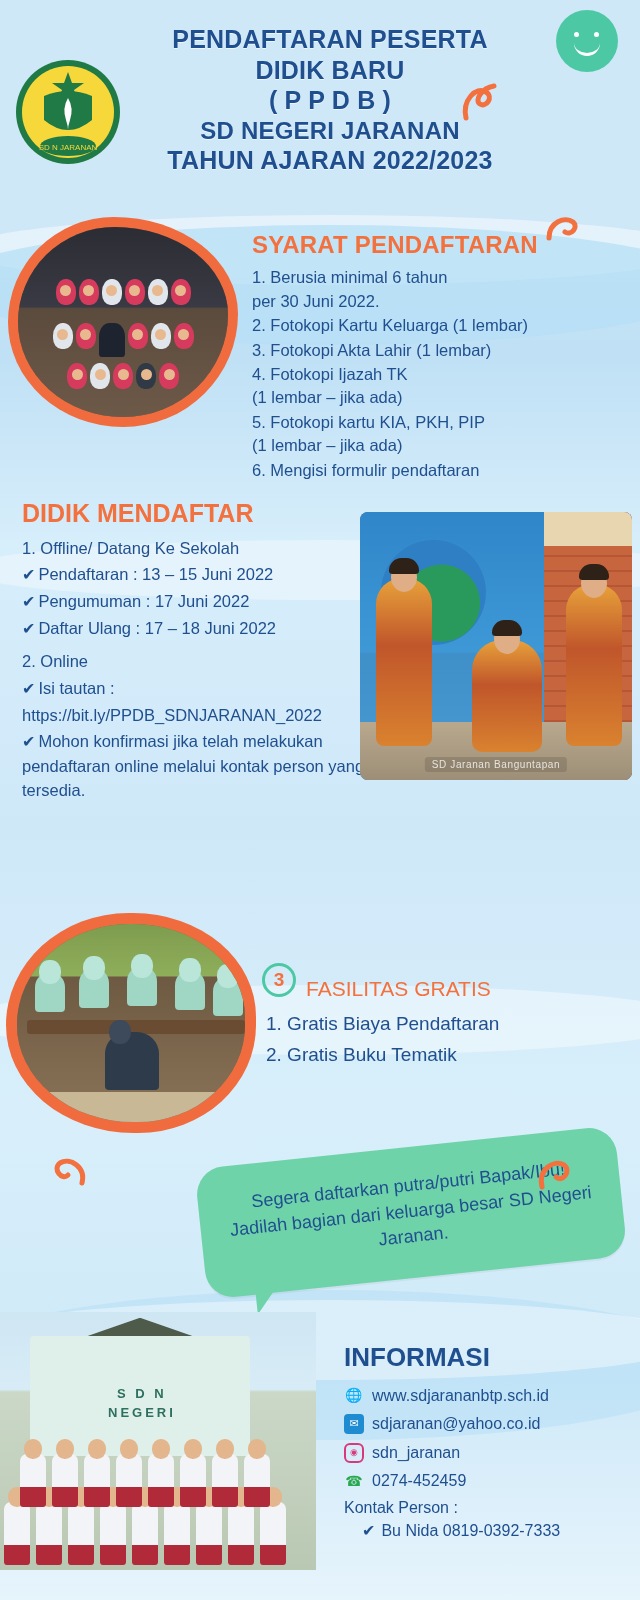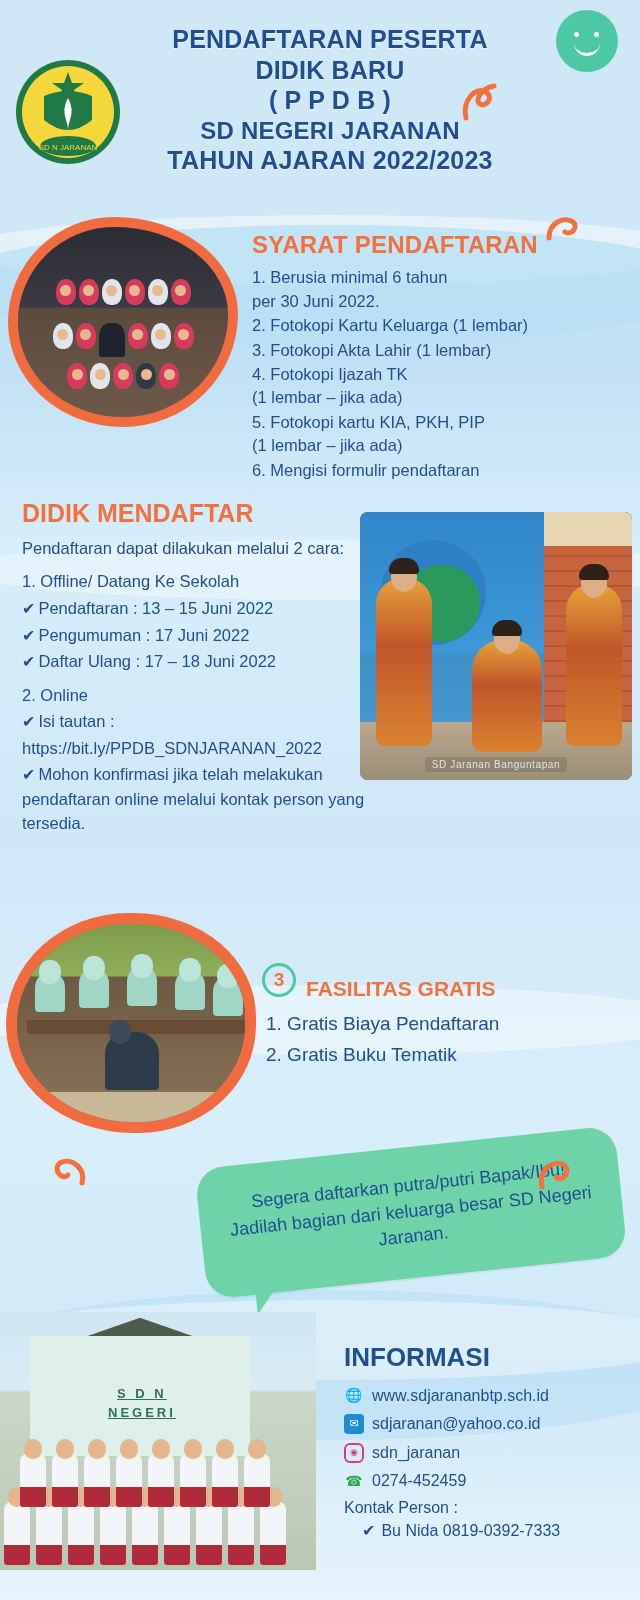--- a/index.html
+++ b/index.html
@@ -336,21 +336,21 @@
     width: 34px; height: 34px; border-radius: 50%;
     border: 3px solid #4cc9a4;
     color: #f3713e;
     font-size: 19px; font-weight: bold;
     display: flex; align-items: center; justify-content: center;
     flex: 0 0 34px;
   }
   .fas-title {
     color: #f3713e;
     font-size: 21px;
-    font-weight: bold;
+    font-weight: normal;
     margin-top: 18px;
   }
   .fas-list {
     list-style: none;
     color: #1f4f8f;
     font-size: 19px;
     line-height: 1.62;
     margin-top: 8px;
     padding-left: 4px;
   }
@@ -418,21 +418,20 @@
   }
   .sign {
     position: absolute;
     left: 78px; top: 48px;
     color: #2e6f5e;
     font-size: 13px;
     font-weight: bold;
     letter-spacing: 3px;
     text-align: center;
     line-height: 1.5;
-    text-decoration: underline;
   }
   .students-row {
     position: absolute;
     left: 0; right: 0; bottom: 6px;
     height: 116px;
   }
   .stu2 {
     position: absolute;
     bottom: 0;
     width: 26px; height: 62px;
@@ -642,21 +641,20 @@
           <div class="dhead"></div>
         </div>
       <div class="dancer d3">
           <div class="dhead"></div>
         </div>
       <div class="wm">SD Jaranan Banguntapan</div>
     </div>
 
     <div class="cara-title">DIDIK MENDAFTAR</div>
     <div class="cara-body">
-      <p>Pendaftaran dapat dilakukan melalui 2 cara:</p>
       <p class="tight">1. Offline/ Datang Ke Sekolah</p>
       <p class="tight chk">Pendaftaran : 13 – 15 Juni 2022</p>
       <p class="tight chk">Pengumuman : 17 Juni 2022</p>
       <p class="chk">Daftar Ulang : 17 – 18 Juni 2022</p>
       <p class="tight">2. Online</p>
       <p class="tight chk">Isi tautan :</p>
       <p class="tight">https://bit.ly/PPDB_SDNJARANAN_2022</p>
       <p class="chk">Mohon konfirmasi jika telah melakukan pendaftaran online melalui kontak person yang tersedia.</p>
     </div>
   </div>

